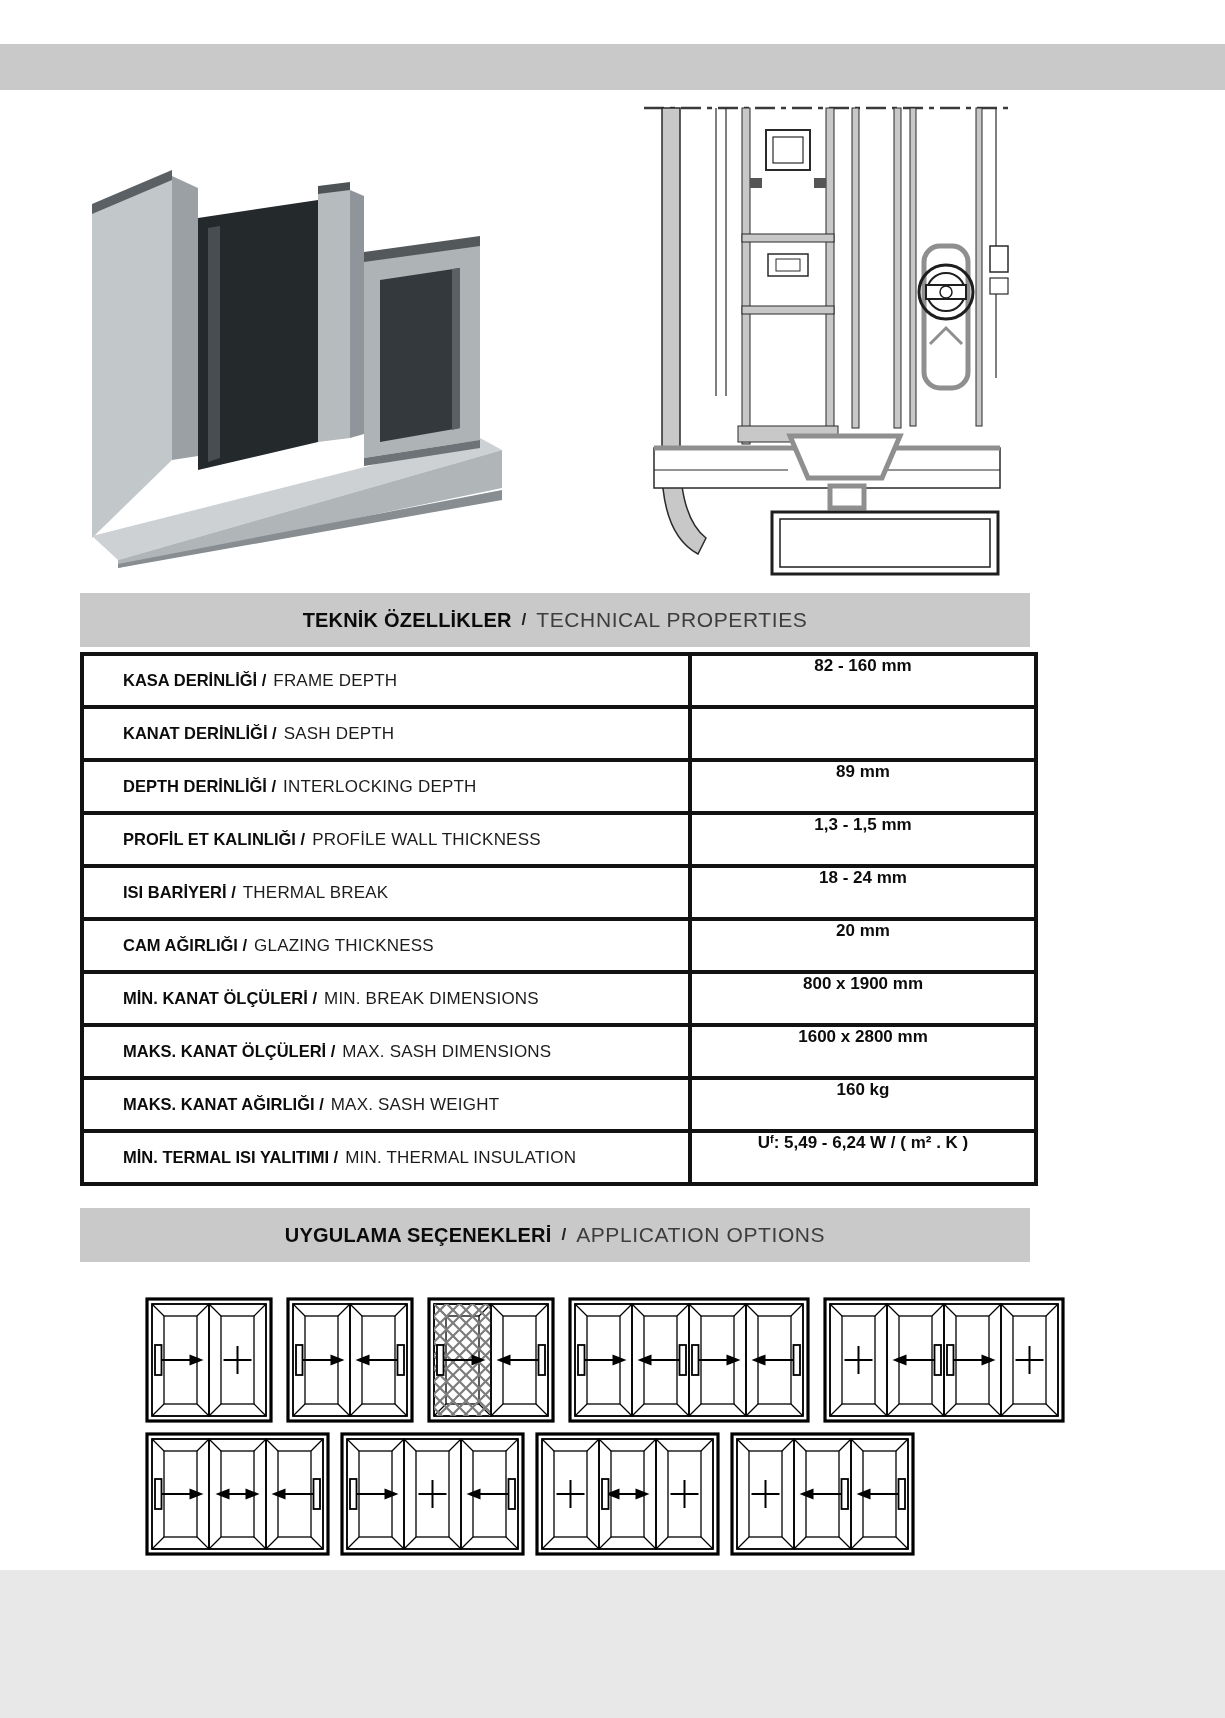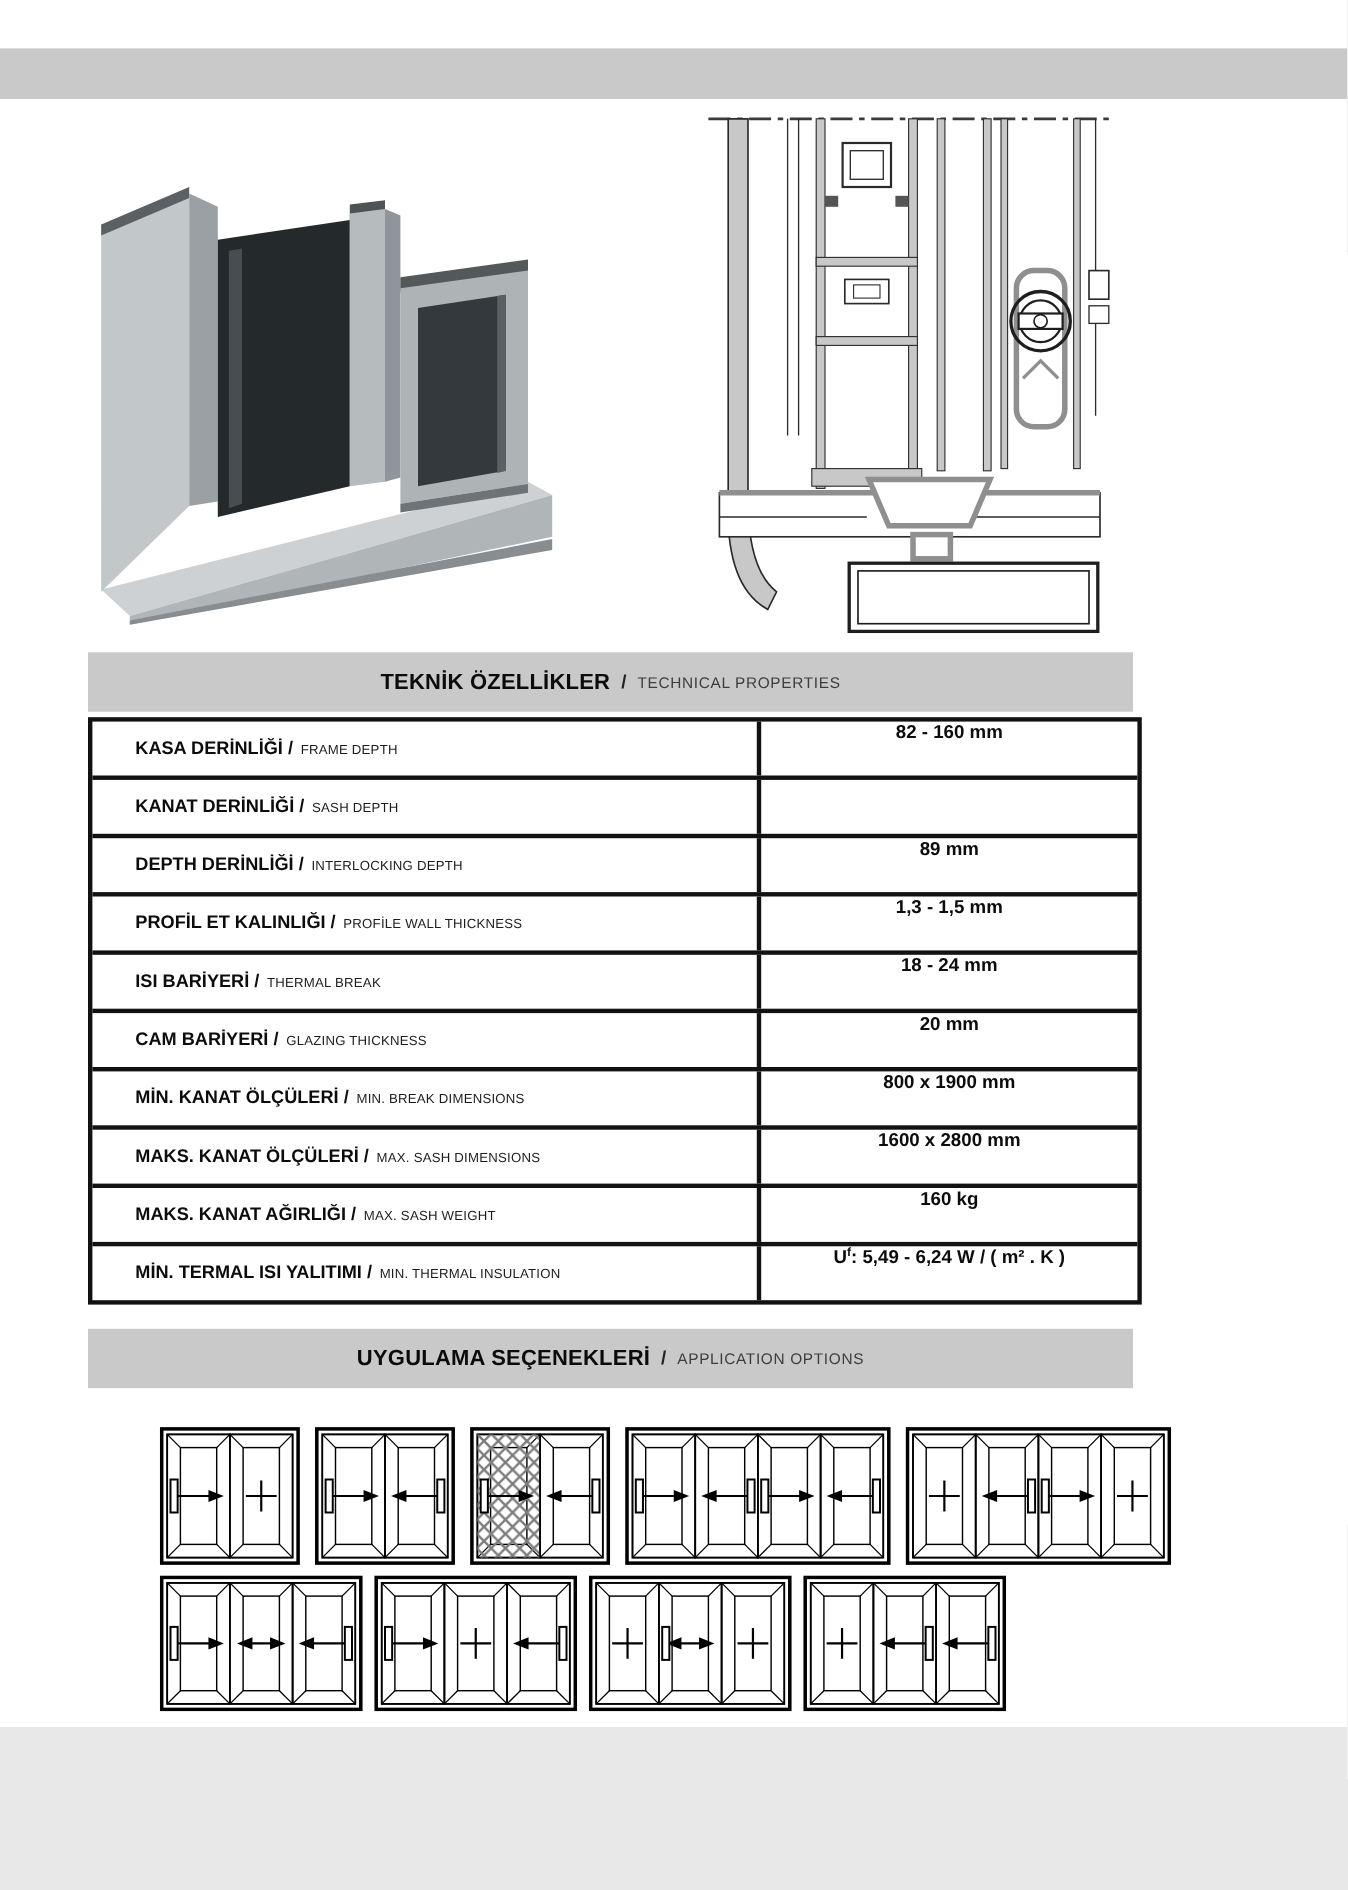--- a/index.html
+++ b/index.html
@@ -10,30 +10,30 @@
   #botbar{top:1651px;height:22px;}
   .fig{position:absolute;}
   #fig-left{left:78px;top:140px;width:425px;height:428px;}
   #fig-right{left:638px;top:96px;width:380px;height:486px;}
   .secheader{position:absolute;left:80px;width:950px;height:54px;background:#c9c9c9;
              display:flex;align-items:center;justify-content:center;gap:10px;}
   #sec1{top:593px;}
   #sec2{top:1208px;}
   .sec-tr{font-weight:bold;font-size:20px;color:#0b0b0b;letter-spacing:.2px;}
   .sec-slash{font-weight:bold;font-size:17px;color:#222;}
-  .sec-en{font-size:14px;color:#3d3d3d;letter-spacing:.6px;}
+  .sec-en{font-size:21px;color:#3d3d3d;letter-spacing:.6px;}
   .ptable{position:absolute;left:80px;top:652px;width:950px;border:4px solid #121212;background:#fff;}
   .trow{display:flex;height:49px;border-bottom:4px solid #121212;}
   .trow:last-child{border-bottom:none;}
   .tlabel{width:64%;display:flex;align-items:center;padding-left:39px;box-sizing:border-box;
           border-right:4px solid #121212;}
   .tvalue{flex:1;display:flex;align-items:flex-start;justify-content:center;
           font-size:17px;font-weight:bold;color:#0c0c0c;}
   .lab-tr{font-weight:bold;font-size:16.5px;color:#0c0c0c;margin-right:7px;white-space:nowrap;}
-  .lab-en{font-weight:normal;font-size:12px;color:#1c1c1c;letter-spacing:.2px;white-space:nowrap;}
+  .lab-en{font-weight:normal;font-size:17px;color:#1c1c1c;letter-spacing:.2px;white-space:nowrap;}
   .vsub{font-size:11px;font-weight:bold;vertical-align:-4px;}
   .app-row{position:absolute;display:flex;align-items:flex-start;}
   #app-row-1{left:145px;top:1297px;gap:13px;}
   #app-row-2{left:145px;top:1432px;gap:10px;}
 </style>
 </head>
 <body>
 
 <div class="page">
 
@@ -146,21 +146,21 @@
       <div class="tlabel">
         <span class="lab-tr">ISI BARİYERİ /</span>
         <span class="lab-en">THERMAL BREAK</span>
       </div>
       <div class="tvalue">
         <span>18 - 24 mm</span>
       </div>
     </div>
     <div class="trow">
       <div class="tlabel">
-        <span class="lab-tr">CAM BARİYERİ /</span>
+        <span class="lab-tr">CAM AĞIRLIĞI /</span>
         <span class="lab-en">GLAZING THICKNESS</span>
       </div>
       <div class="tvalue">
         <span>20 mm</span>
       </div>
     </div>
     <div class="trow">
       <div class="tlabel">
         <span class="lab-tr">MİN. KANAT ÖLÇÜLERİ /</span>
         <span class="lab-en">MIN. BREAK DIMENSIONS</span>

